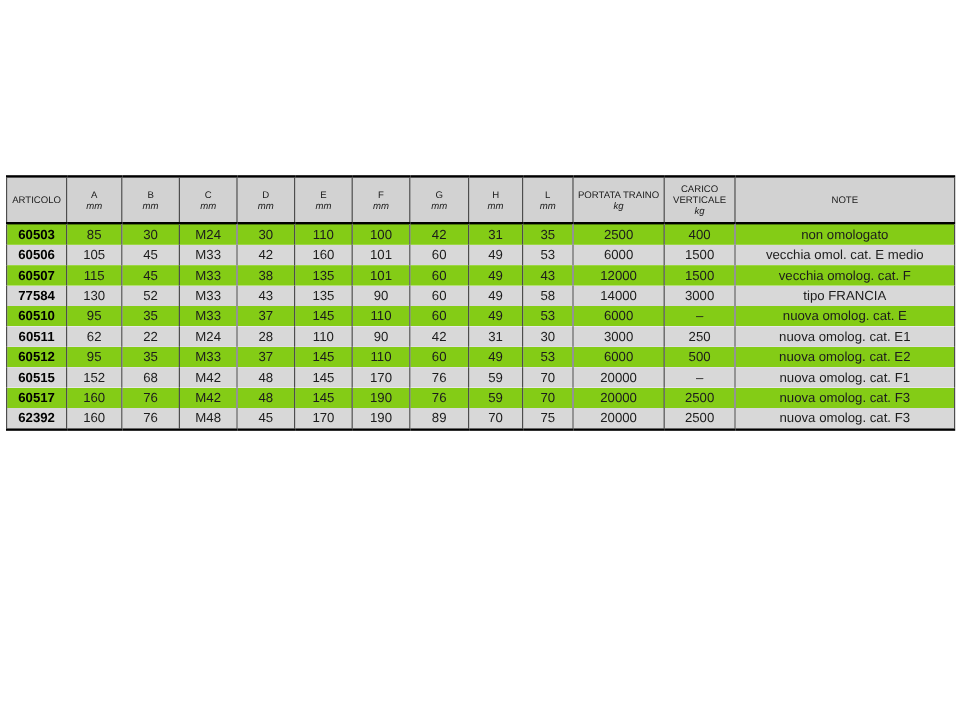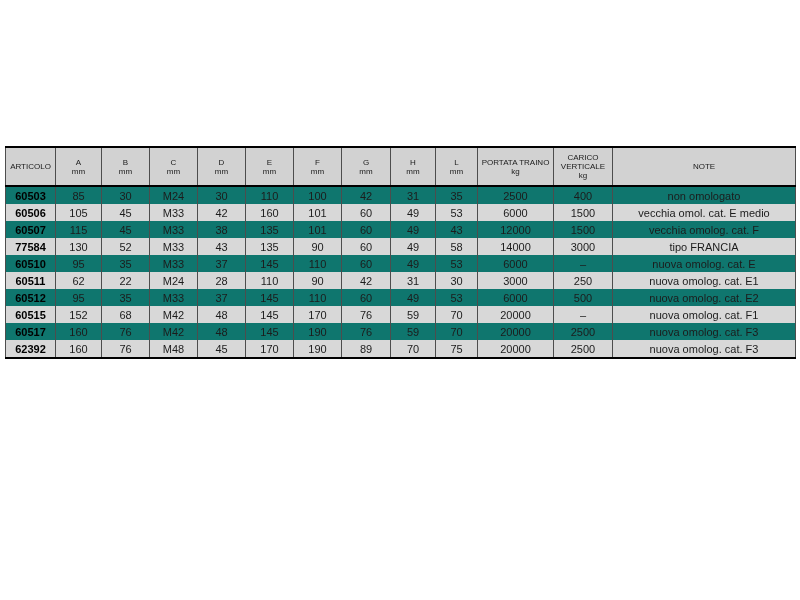--- a/index.html
+++ b/index.html
@@ -30,34 +30,34 @@
     border-bottom:2px solid var(--rule);
     height:35px;
     padding:1px 1px;
     font-size:8px;
     line-height:9px;
     font-weight:400;
     color:#1a1a1a;
     text-align:center;
     vertical-align:middle;
   }
-  thead th .hunit{font-size:8px;line-height:9px;}
+  thead th .hunit{font-size:8px;line-height:9px;font-style:italic;}
   tbody td{
     height:17px;
     padding:0 2px;
     border-left:1px solid var(--grid);
     border-right:1px solid var(--grid);
     font-size:11px;
     color:var(--text);
     text-align:center;
     vertical-align:middle;
     white-space:nowrap;
     overflow:hidden;
   }
-  tbody tr{background:#0f766e;}
+  tbody tr{background:#84cc16;}
   tbody tr:nth-child(even){background:var(--stripe-bg);}
   tbody tr:last-child td{border-bottom:2px solid var(--rule);}
   tbody td.articolo{font-weight:700;color:#000;}
   
   col.col-articolo{width:50px}
   col.col-a{width:46px}
   col.col-b{width:48px}
   col.col-c{width:48px}
   col.col-d{width:48px}
   col.col-e{width:48px}

